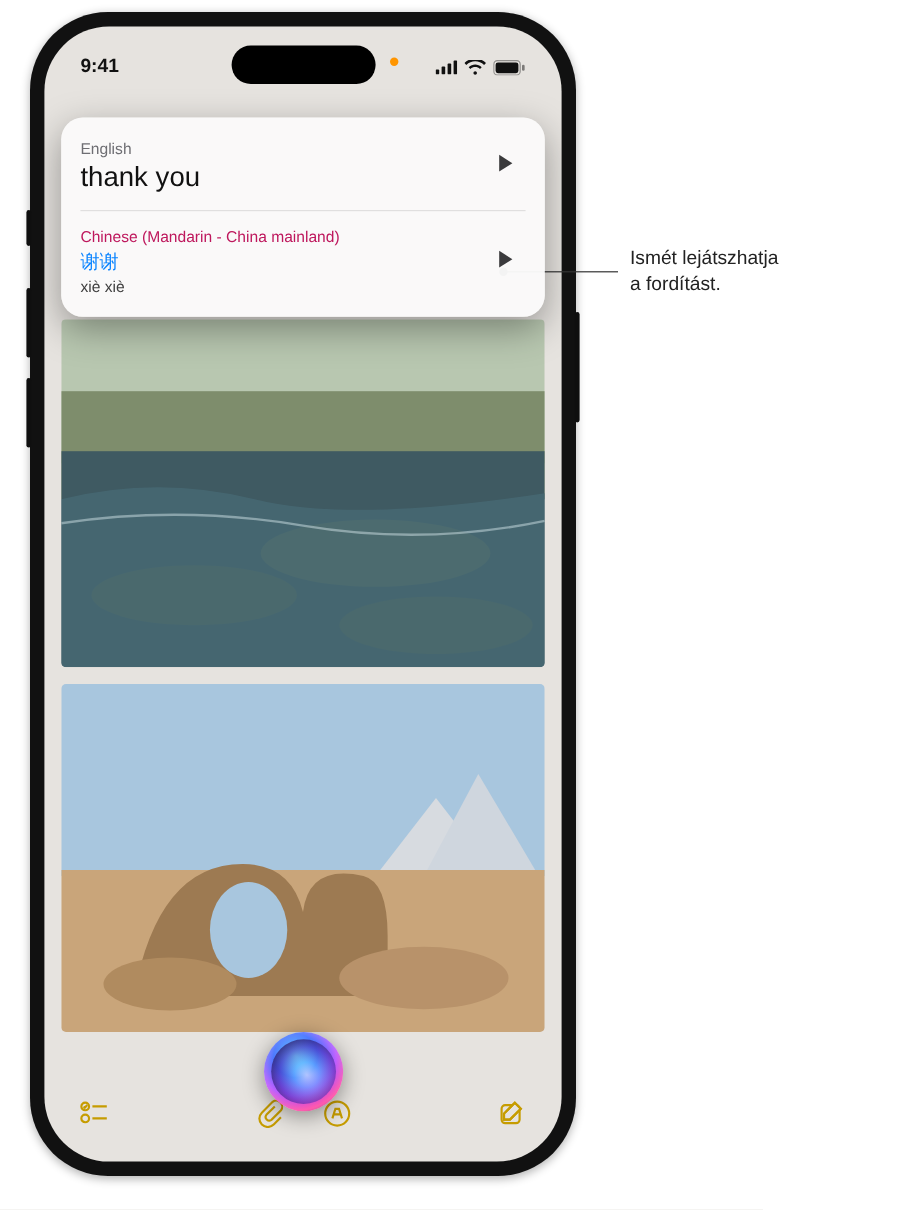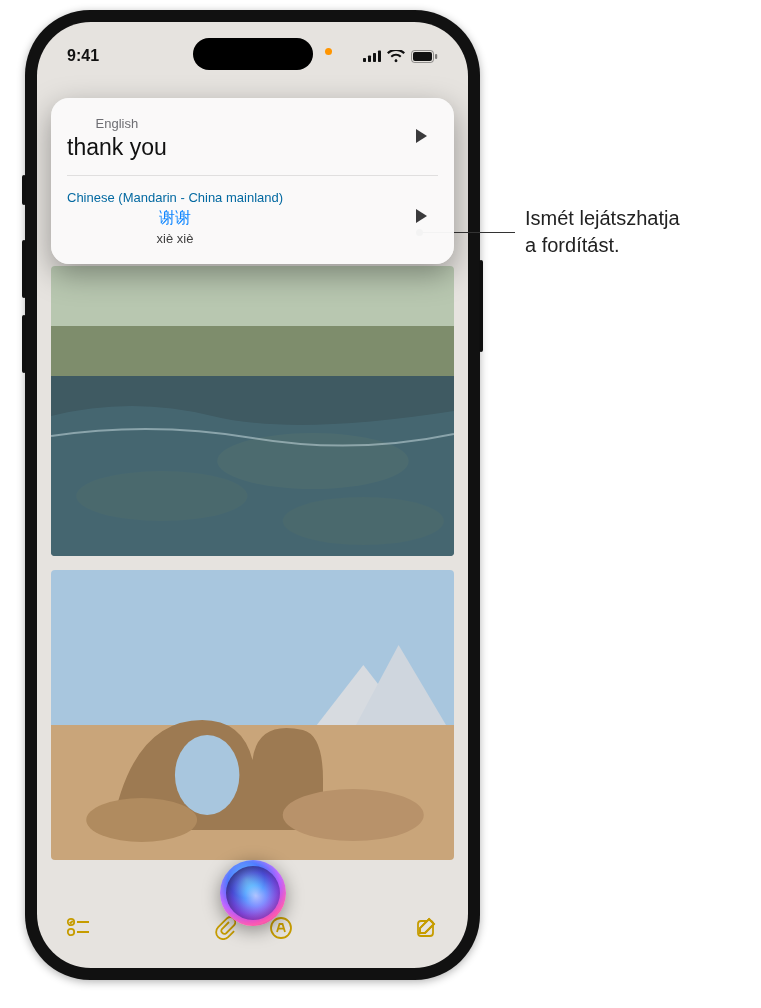--- a/index.html
+++ b/index.html
@@ -89,27 +89,26 @@
     background: rgba(250,250,250,0.97);
     border-radius: 18px;
     box-shadow: 0 10px 30px rgba(0,0,0,0.35);
     z-index: 30;
     padding: 14px 16px 14px 16px;
   }
   .card-row {
     display: flex;
     align-items: center;
     justify-content: space-between;
-    text-align: center;
   }
   .card-section { padding: 4px 0; }
   .lang-label { font-size: 13px; color: #6e6e73; line-height: 1.2; }
   .src-text { font-size: 23px; color: #111; font-weight: 400; margin-top: 2px; }
   .divider { height: 1px; background: rgba(0,0,0,0.1); margin: 10px 0; }
-  .tgt-lang { font-size: 13px; color: #0369a1; line-height: 1.3; }
+  .tgt-lang { font-size: 13px; color: #be185d; line-height: 1.3; }
   .tgt-text { font-size: 16px; color: #0a84ff; margin-top: 2px; }
   .tgt-roman { font-size: 13px; color: #404040; margin-top: 2px; }
   .play-btn {
     width: 34px; height: 34px;
     display: flex; align-items: center; justify-content: center;
     color: #3a3a3c;
   }
   
   .bg-content {
     position: absolute;
@@ -182,21 +181,21 @@
   }
   .callout-line::before {
     content: "";
     position: absolute;
     left: -4px; top: -3px;
     width: 7px; height: 7px;
     border-radius: 50%;
     background: #333;
   }
   .callout-text {
-    font-size: 20px;
+    font-size: 16px;
     color: #222;
     line-height: 1.35;
     margin-left: 10px;
   }
 </style>
 </head>
 <body>
 
 <div class="stage">
 

